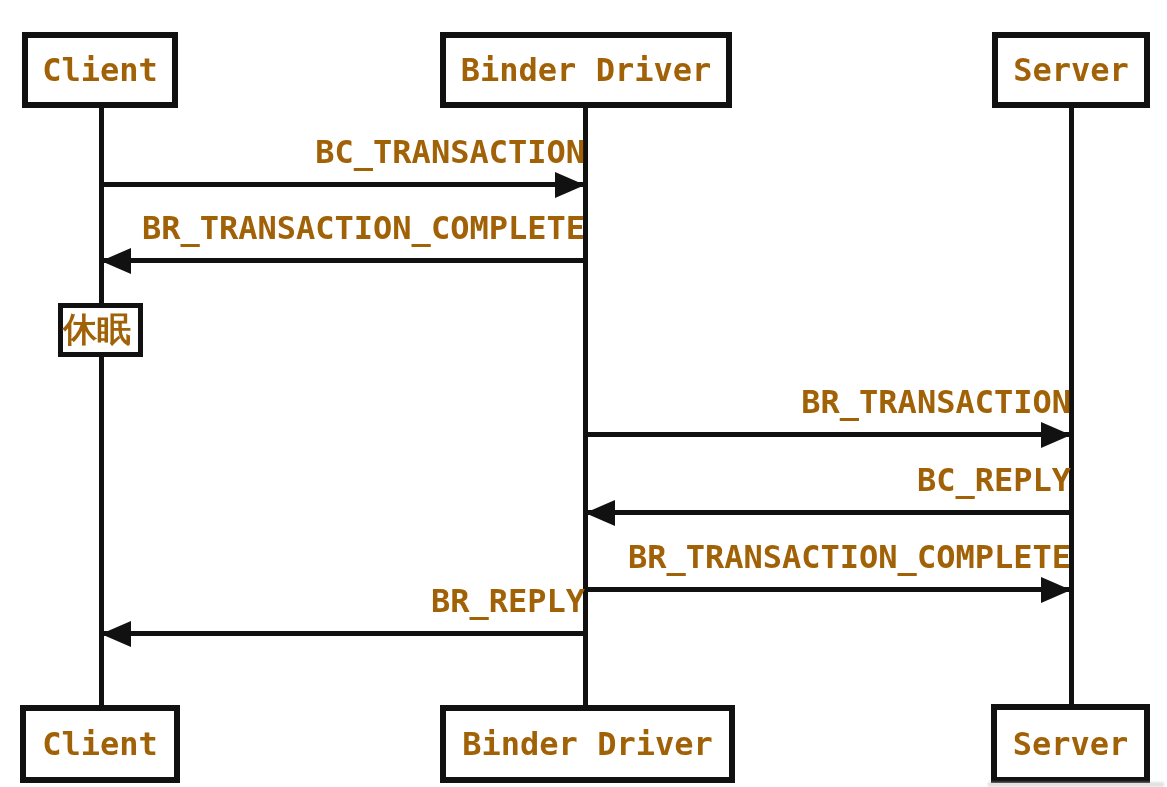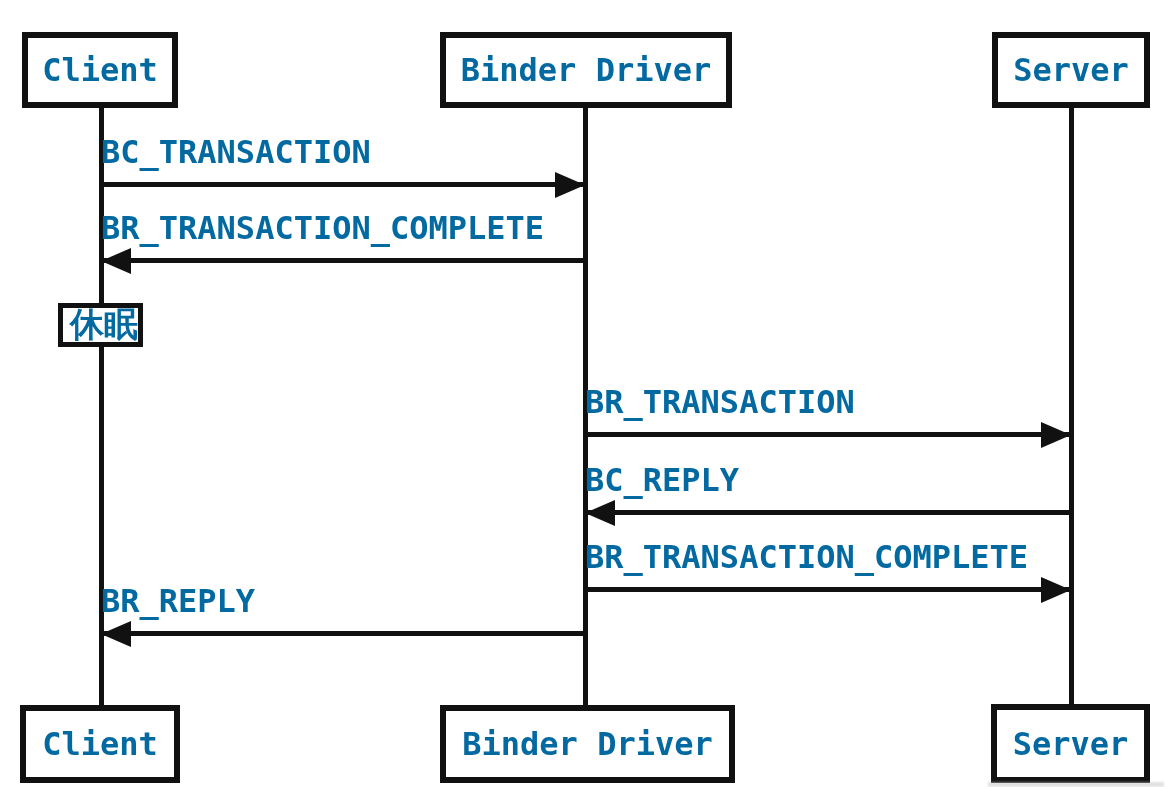--- a/index.html
+++ b/index.html
@@ -1,21 +1,21 @@
 <!DOCTYPE html>
 <html><head>
 <meta charset="utf-8">
 <style>
   html,body{margin:0;padding:0;background:#ffffff;}
   .stage{
     position:relative;
     width:1167px;height:787px;
     background:#ffffff;
     font-family:"DejaVu Sans Mono","Liberation Mono",monospace;
-    color:#0369a1;
+    color:#a16207;
     overflow:hidden;
   }
   
   .actor{
     position:absolute;
     box-sizing:border-box;
     border:6px solid #111111;
     background:#ffffff;
     display:flex;align-items:center;justify-content:center;
     font-size:32px;font-weight:600;
@@ -37,35 +37,35 @@
     top:107px;height:599px;
     z-index:1;
   }
   .ll-client{left:99px;}
   .ll-binder{left:583px;}
   .ll-server{left:1069px;}
 
   
   .sleepbox{
     position:absolute;
-    left:58px;top:303px;width:85px;height:44px;
+    left:58px;top:303px;width:85px;height:54px;
     box-sizing:border-box;
     border:5px solid #111111;
     background:#ffffff;
-    display:flex;align-items:center;justify-content:flex-end;
+    display:flex;align-items:center;justify-content:flex-start;
     font-size:34px;font-weight:600;
     font-family:"DejaVu Sans","Liberation Sans",sans-serif;
     z-index:2;
   }
 
   
   .msg{position:absolute;z-index:2;}
   .msg .lbl{
     display:block;height:40px;line-height:40px;
-    text-align:left;
+    text-align:right;
     font-size:32px;font-weight:600;
     white-space:nowrap;
   }
   .msg .arrow{position:relative;height:26px;}
   .msg .shaft{
     position:absolute;top:10px;left:2px;right:2px;height:5px;
     background:#111111;
   }
   .msg .head{
     position:absolute;top:0;width:0;height:0;

